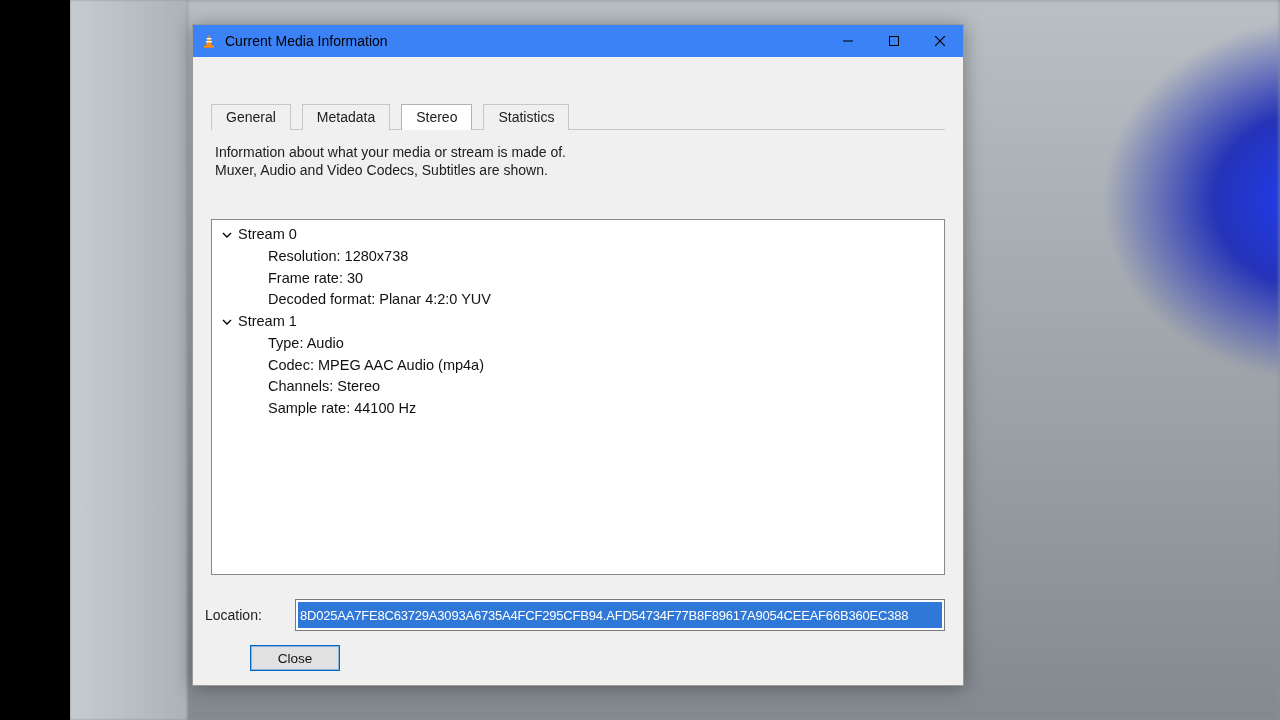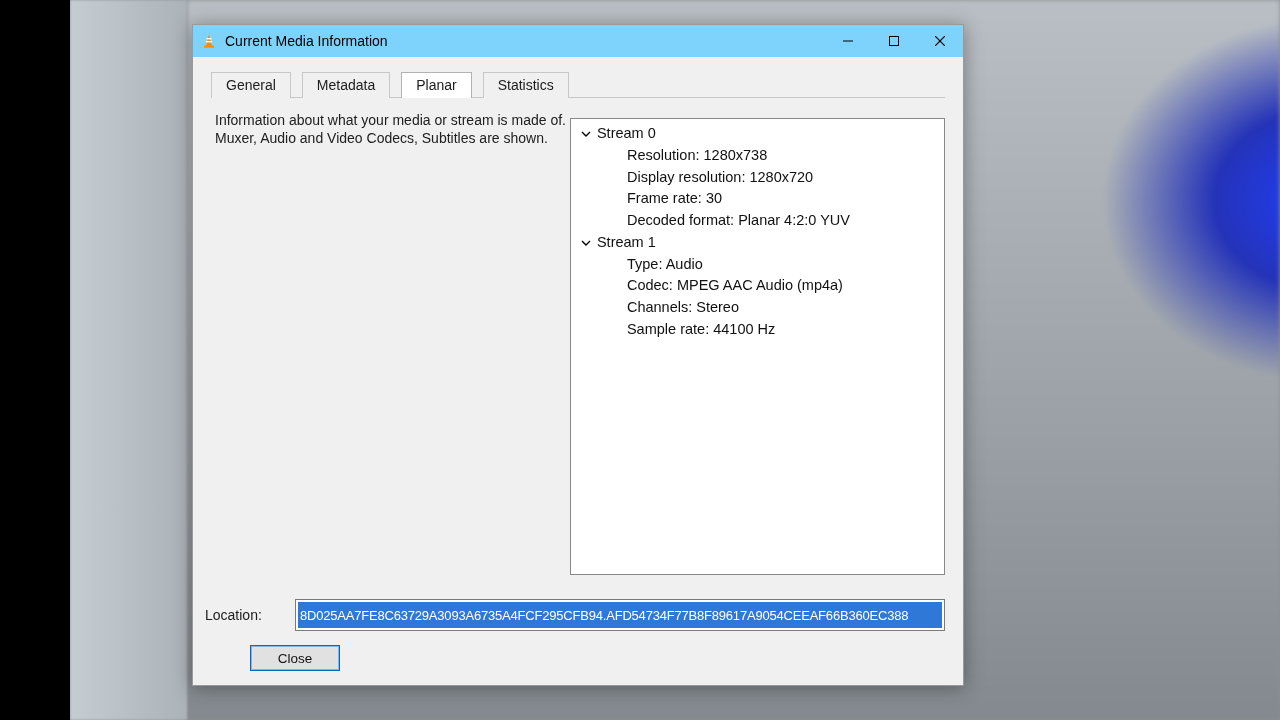--- a/index.html
+++ b/index.html
@@ -52,21 +52,21 @@
     height: 660px;
     background: #f0f0f0;
     border: 1px solid #9a9a9a;
     box-shadow: 0 2px 18px rgba(0,0,0,.35);
     display: flex;
     flex-direction: column;
   }
 
   .titlebar {
     height: 32px;
-    background: #7dd3fc;
+    background: #3b82f6;
     display: flex;
     align-items: center;
     padding: 0 0 0 8px;
     color: #000;
   }
   .titlebar .icon {
     width: 16px; height: 16px;
     margin-right: 8px;
     display: flex; align-items: center; justify-content: center;
   }
@@ -104,31 +104,32 @@
     font-size: 14px;
     position: relative;
     top: 1px;
   }
   .tab.active {
     background: #fff;
     border-color: #b2b2b2;
     z-index: 2;
     top: 1px;
   }
-  .tab + .tab { margin-left: 0; }
+  .tab + .tab { margin-left: 0; margin-top: 32px; }
 
   
   .panel {
     margin: 0 18px 12px 18px;
     padding: 10px 0 12px 0;
     border-top: 1px solid #c7c7c7;
     background: #f0f0f0;
     flex: 1;
     display: flex;
-    flex-direction: row;
+    flex-direction: column;
+    gap: 30px;
   }
   .info-text {
     padding: 4px 4px 0 4px;
     color: #202020;
     font-size: 14px;
     line-height: 1.25;
   }
 
   
   .treebox {
@@ -256,21 +257,21 @@
           <line x1="0" y1="0" x2="10" y2="10" stroke="#000" stroke-width="1.2"></line>
           <line x1="10" y1="0" x2="0" y2="10" stroke="#000" stroke-width="1.2"></line>
         </svg>
       </div>
     </div>
   </div>
 
   <div class="tabstrip">
     <div class="tab">General</div>
     <div class="tab">Metadata</div>
-    <div class="tab active">Planar</div>
+    <div class="tab active">Stereo</div>
     <div class="tab">Statistics</div>
   </div>
 
   <div class="panel">
     <div class="info-text">
       <span>Information about what your media or stream is made of.</span><br>
       <span>Muxer, Audio and Video Codecs, Subtitles are shown.</span>
     </div>
 
     <div class="treebox">
@@ -278,21 +279,20 @@
       <div class="tree-row group">
         <span class="chev">
           <svg viewBox="0 0 10 10">
               <polyline points="1,3 5,7 9,3" fill="none" stroke="#000" stroke-width="1.4"></polyline>
             </svg>
         </span>
         <span>Stream 0</span>
       </div>
       <div class="tree-children">
         <div class="tree-row">Resolution: 1280x738</div>
-        <div class="tree-row">Display resolution: 1280x720</div>
         <div class="tree-row">Frame rate: 30</div>
         <div class="tree-row">Decoded format: Planar 4:2:0 YUV</div>
       </div>
 
       <div class="tree-row group">
         <span class="chev">
           <svg viewBox="0 0 10 10">
               <polyline points="1,3 5,7 9,3" fill="none" stroke="#000" stroke-width="1.4"></polyline>
             </svg>
         </span>

